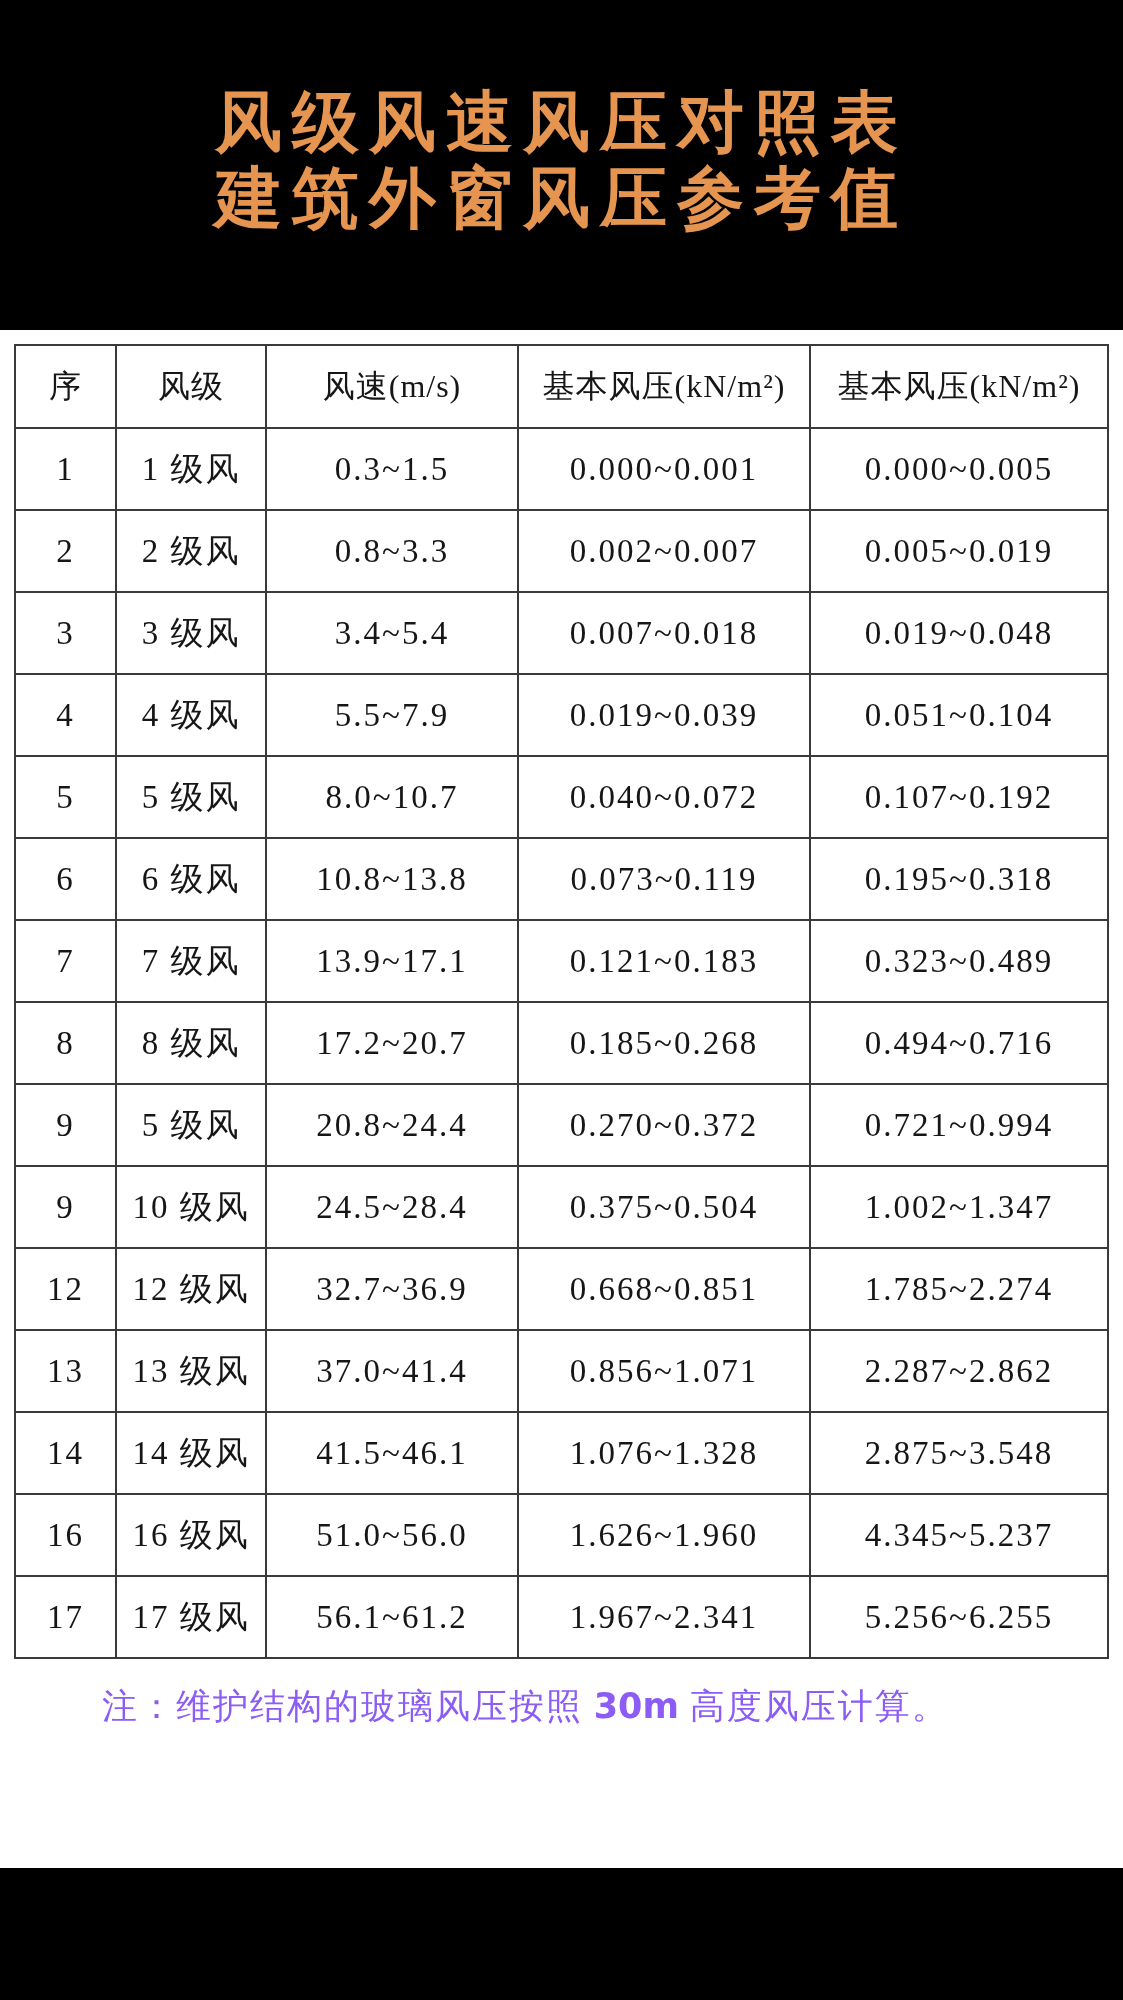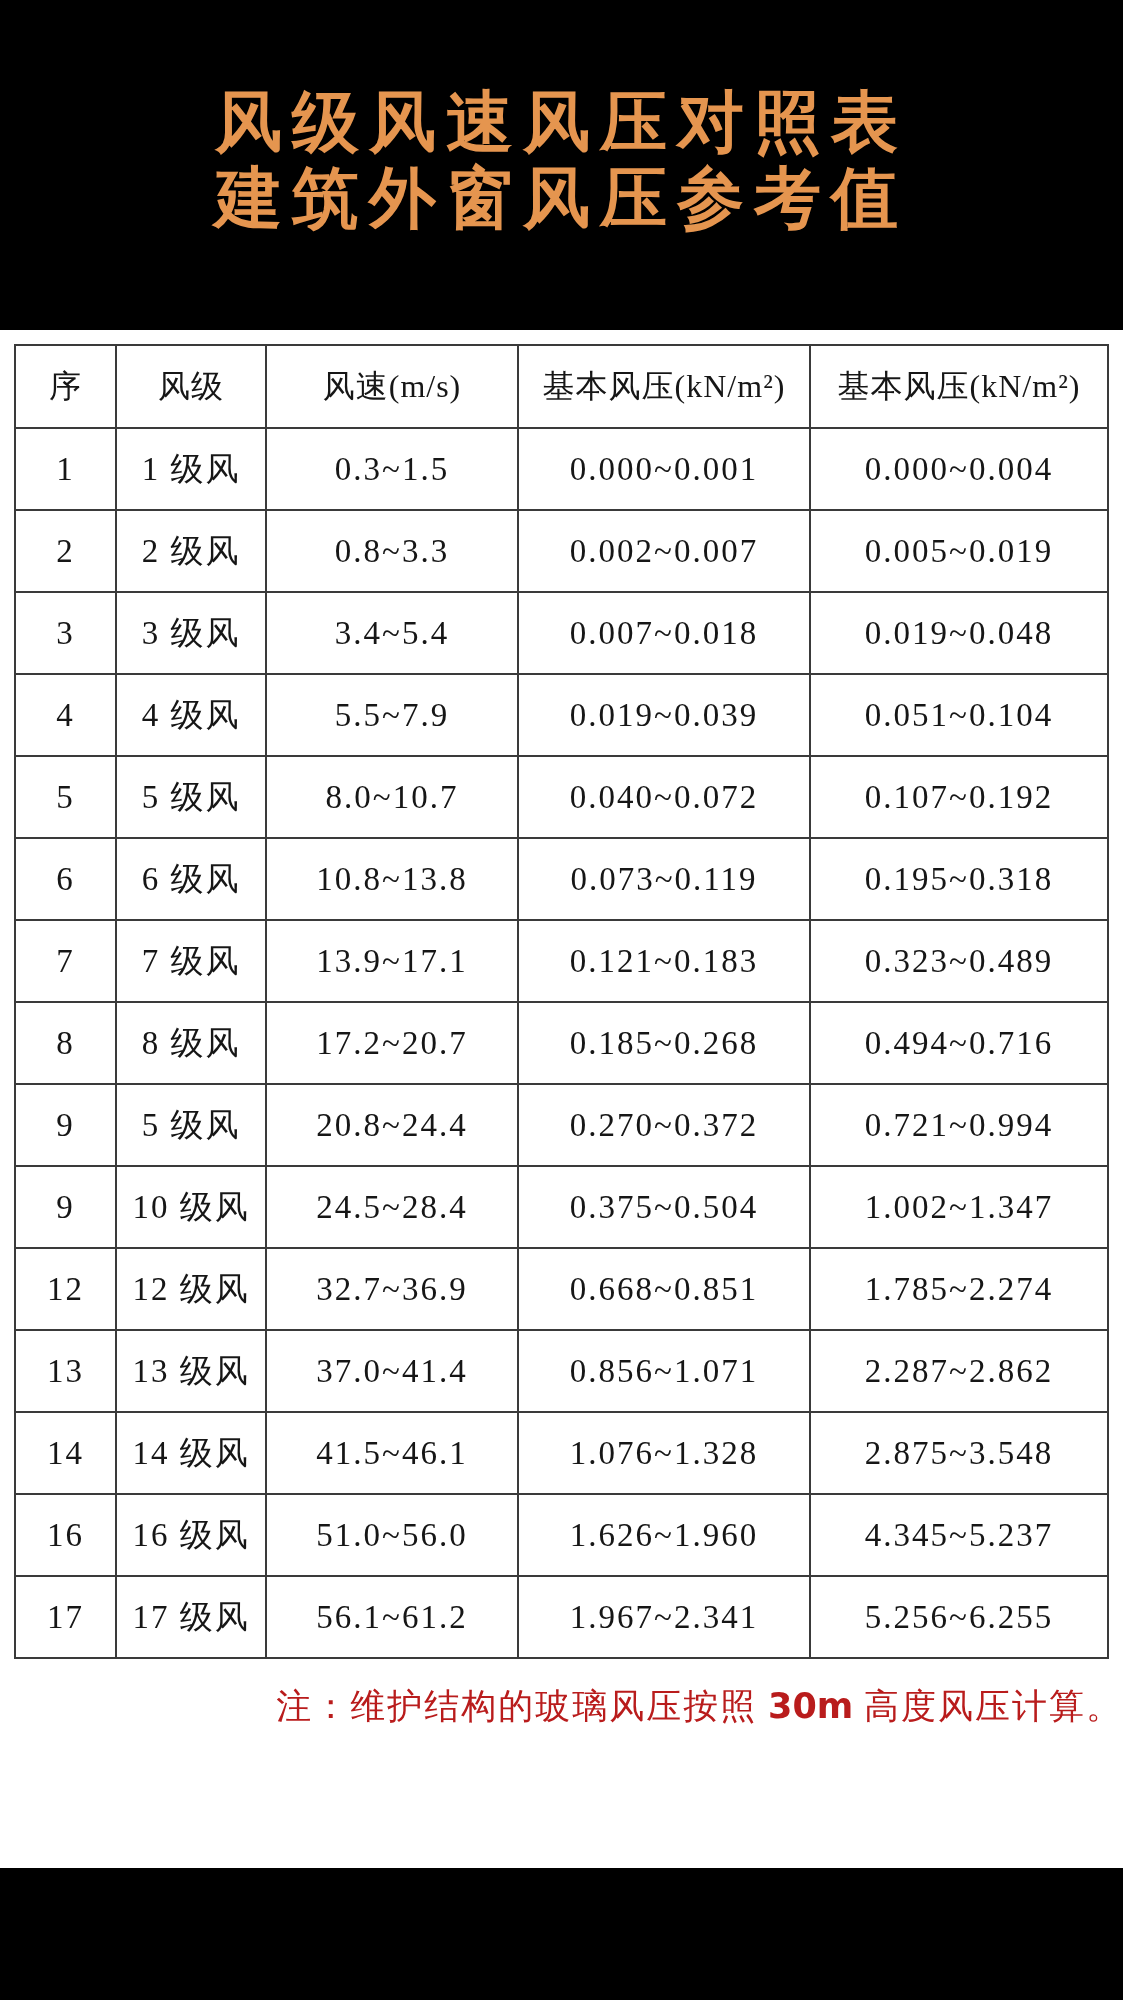--- a/index.html
+++ b/index.html
@@ -48,23 +48,22 @@
   }
   table.wind thead th{
     height:81px;
     font-size:32px;
     letter-spacing:1px;
   }
   table.wind tbody td{ height:80px; }
   .note{
     margin:24px 0 0 102px;
     font-size:35px;
-    color:#b91c1c;
+    color:#8b5cf6;
     letter-spacing:2px;
-    text-align:right;
   }
   .note .hl{
     font-family:"DejaVu Sans","Liberation Sans",sans-serif;
     font-weight:bold;
     letter-spacing:0;
   }
 </style>
 </head>
 <body>
 
@@ -92,21 +91,21 @@
           <th>基本风压(kN/m²)</th>
           <th>基本风压(kN/m²)</th>
         </tr>
       </thead>
       <tbody id="table-body">
           <tr>
             <td>1</td>
             <td>1 级风</td>
             <td>0.3~1.5</td>
             <td>0.000~0.001</td>
-            <td>0.000~0.004</td>
+            <td>0.000~0.005</td>
           </tr>
           <tr>
             <td>2</td>
             <td>2 级风</td>
             <td>0.8~3.3</td>
             <td>0.002~0.007</td>
             <td>0.005~0.019</td>
           </tr>
           <tr>
             <td>3</td>

